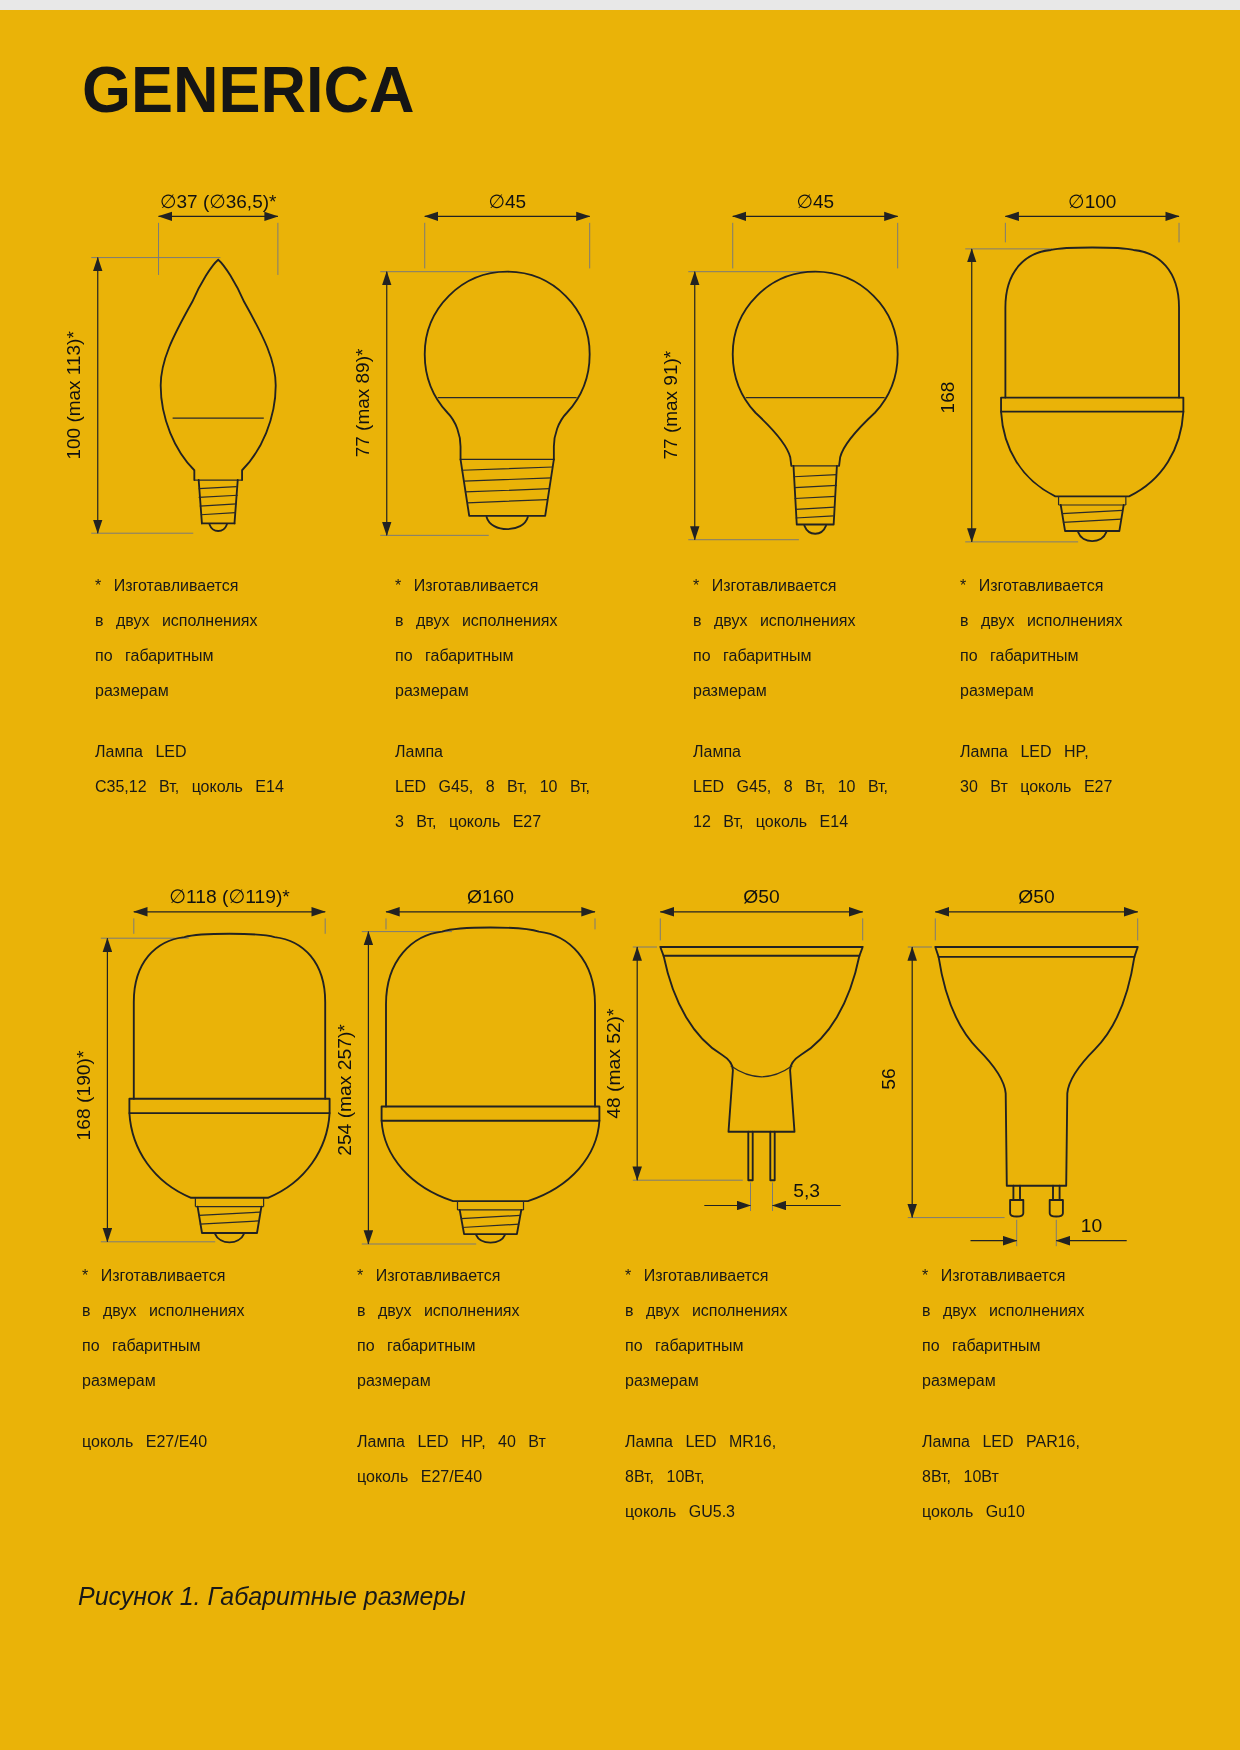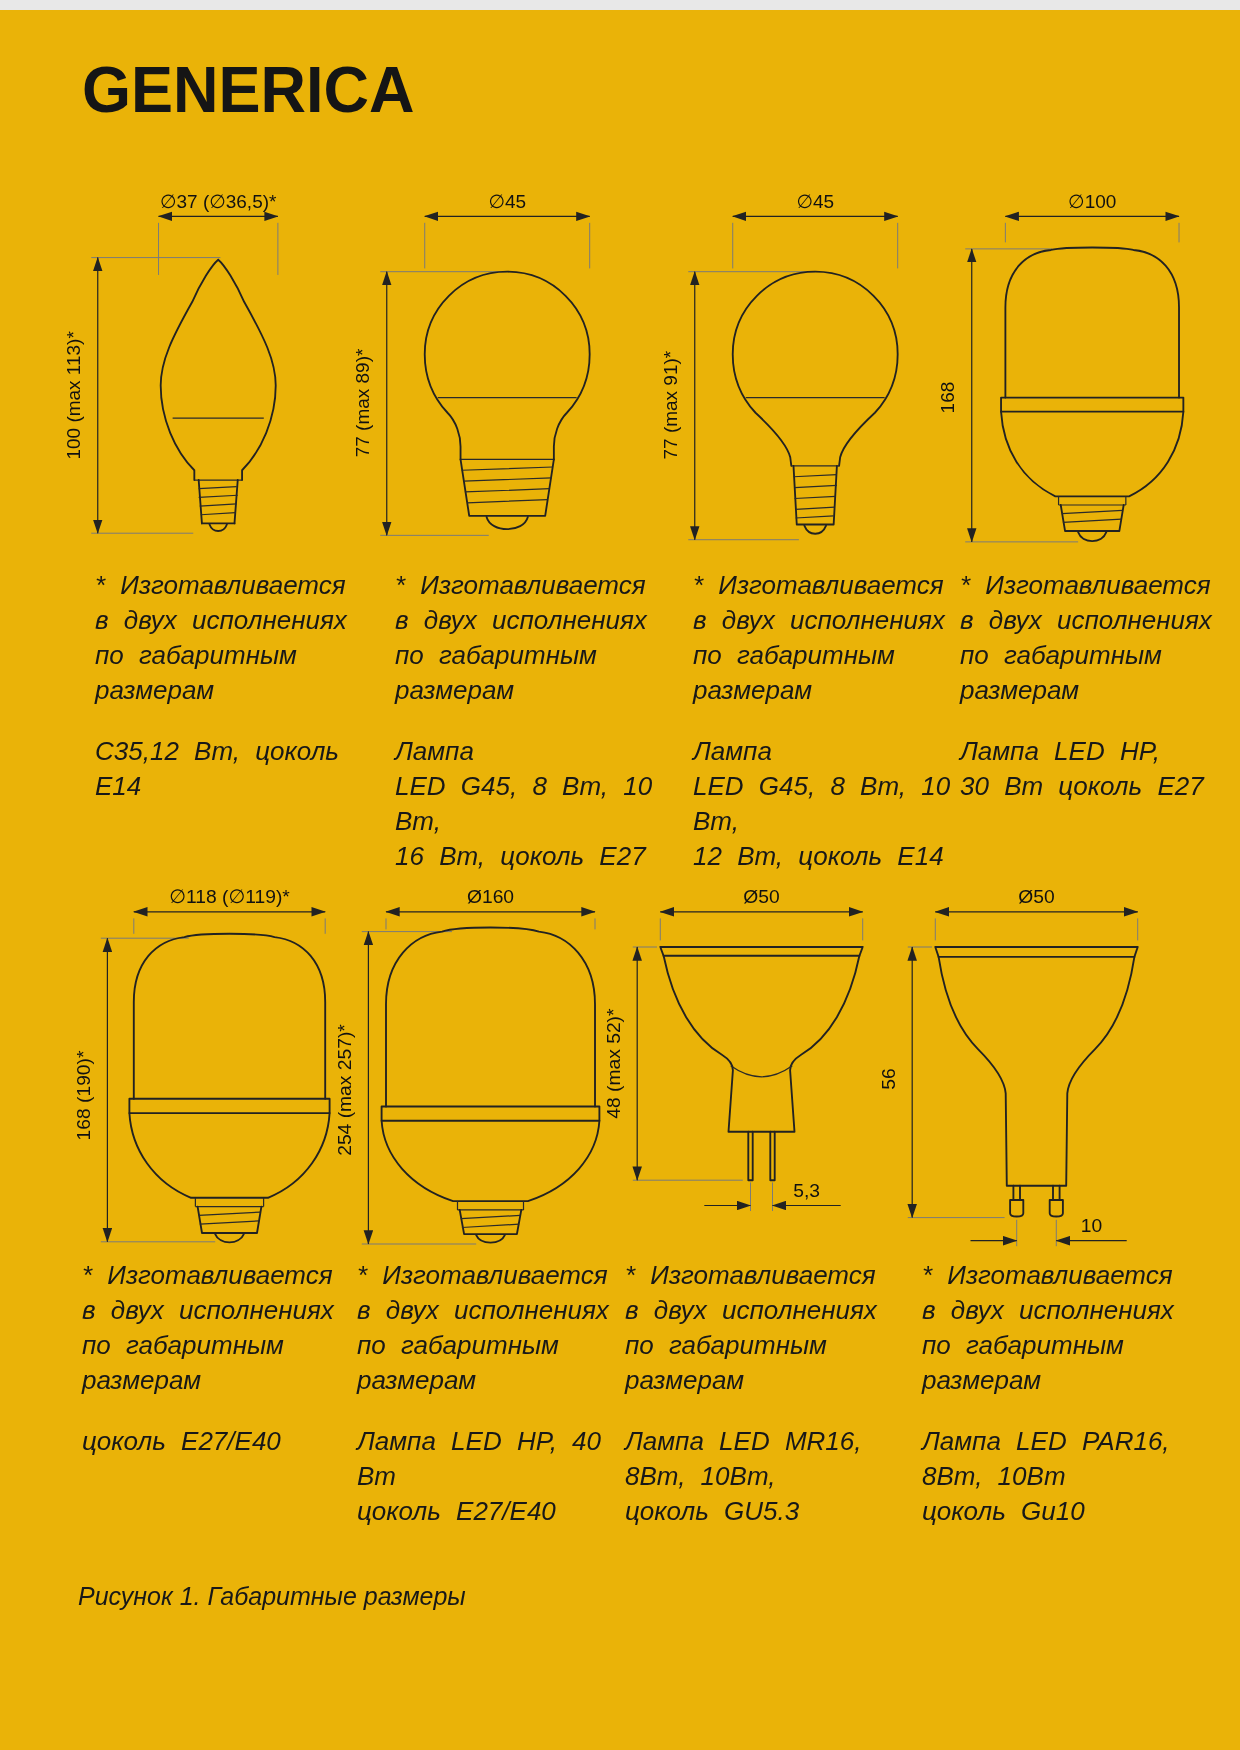--- a/index.html
+++ b/index.html
@@ -15,21 +15,21 @@
     transform:scaleY(1.02);
   }
   svg.diagram{ position:absolute; overflow:visible; }
   .outline{ fill:none; stroke:#222; stroke-width:1.7; stroke-linejoin:round; stroke-linecap:round; }
   .thin{ fill:none; stroke:#2a2a2a; stroke-width:1.1; }
   .dim{ fill:none; stroke:#222; stroke-width:1.1; }
   .dim.two{ marker-start:url(#arw); marker-end:url(#arw); }
   .dim.end{ marker-end:url(#arw); }
   .ext{ fill:none; stroke:#7a7a7a; stroke-width:0.9; }
   svg text{ font-family:"Liberation Sans", sans-serif; font-size:17.5px; fill:#111; }
-  .txt{ position:absolute; width:270px; font-size:26px; line-height:35px; word-spacing:8px; color:#181818;font-style:italic; }
+  .txt{ position:absolute; width:270px; font-size:16px; line-height:35px; word-spacing:8px; color:#181818; }
   .desc{ margin-top:26px; }
   .caption{ position:absolute; left:78px; top:1572px; font-size:25px; color:#181818;font-style:italic; }
 </style>
 </head>
 <body>
 
 <div class="page">
 
   <svg width="0" height="0" style="position:absolute">
     <defs>
@@ -174,36 +174,37 @@
   </svg>
 
   <div class="txt" style="left:95px; top:558px;">
     <div class="note">
       <div>* Изготавливается</div>
       <div>в двух исполнениях</div>
       <div>по габаритным</div>
       <div>размерам</div>
     </div>
     <div class="desc">
+      <div>Лампа LED</div>
       <div>C35,12 Вт, цоколь E14</div>
       <div></div>
     </div>
   </div>
 
   <div class="txt" style="left:395px; top:558px;">
     <div class="note">
       <div>* Изготавливается</div>
       <div>в двух исполнениях</div>
       <div>по габаритным</div>
       <div>размерам</div>
     </div>
     <div class="desc">
       <div>Лампа</div>
       <div>LED G45, 8 Вт, 10 Вт,</div>
-      <div>16 Вт, цоколь E27</div>
+      <div>3 Вт, цоколь E27</div>
     </div>
   </div>
 
   <div class="txt" style="left:693px; top:558px;">
     <div class="note">
       <div>* Изготавливается</div>
       <div>в двух исполнениях</div>
       <div>по габаритным</div>
       <div>размерам</div>
     </div>

